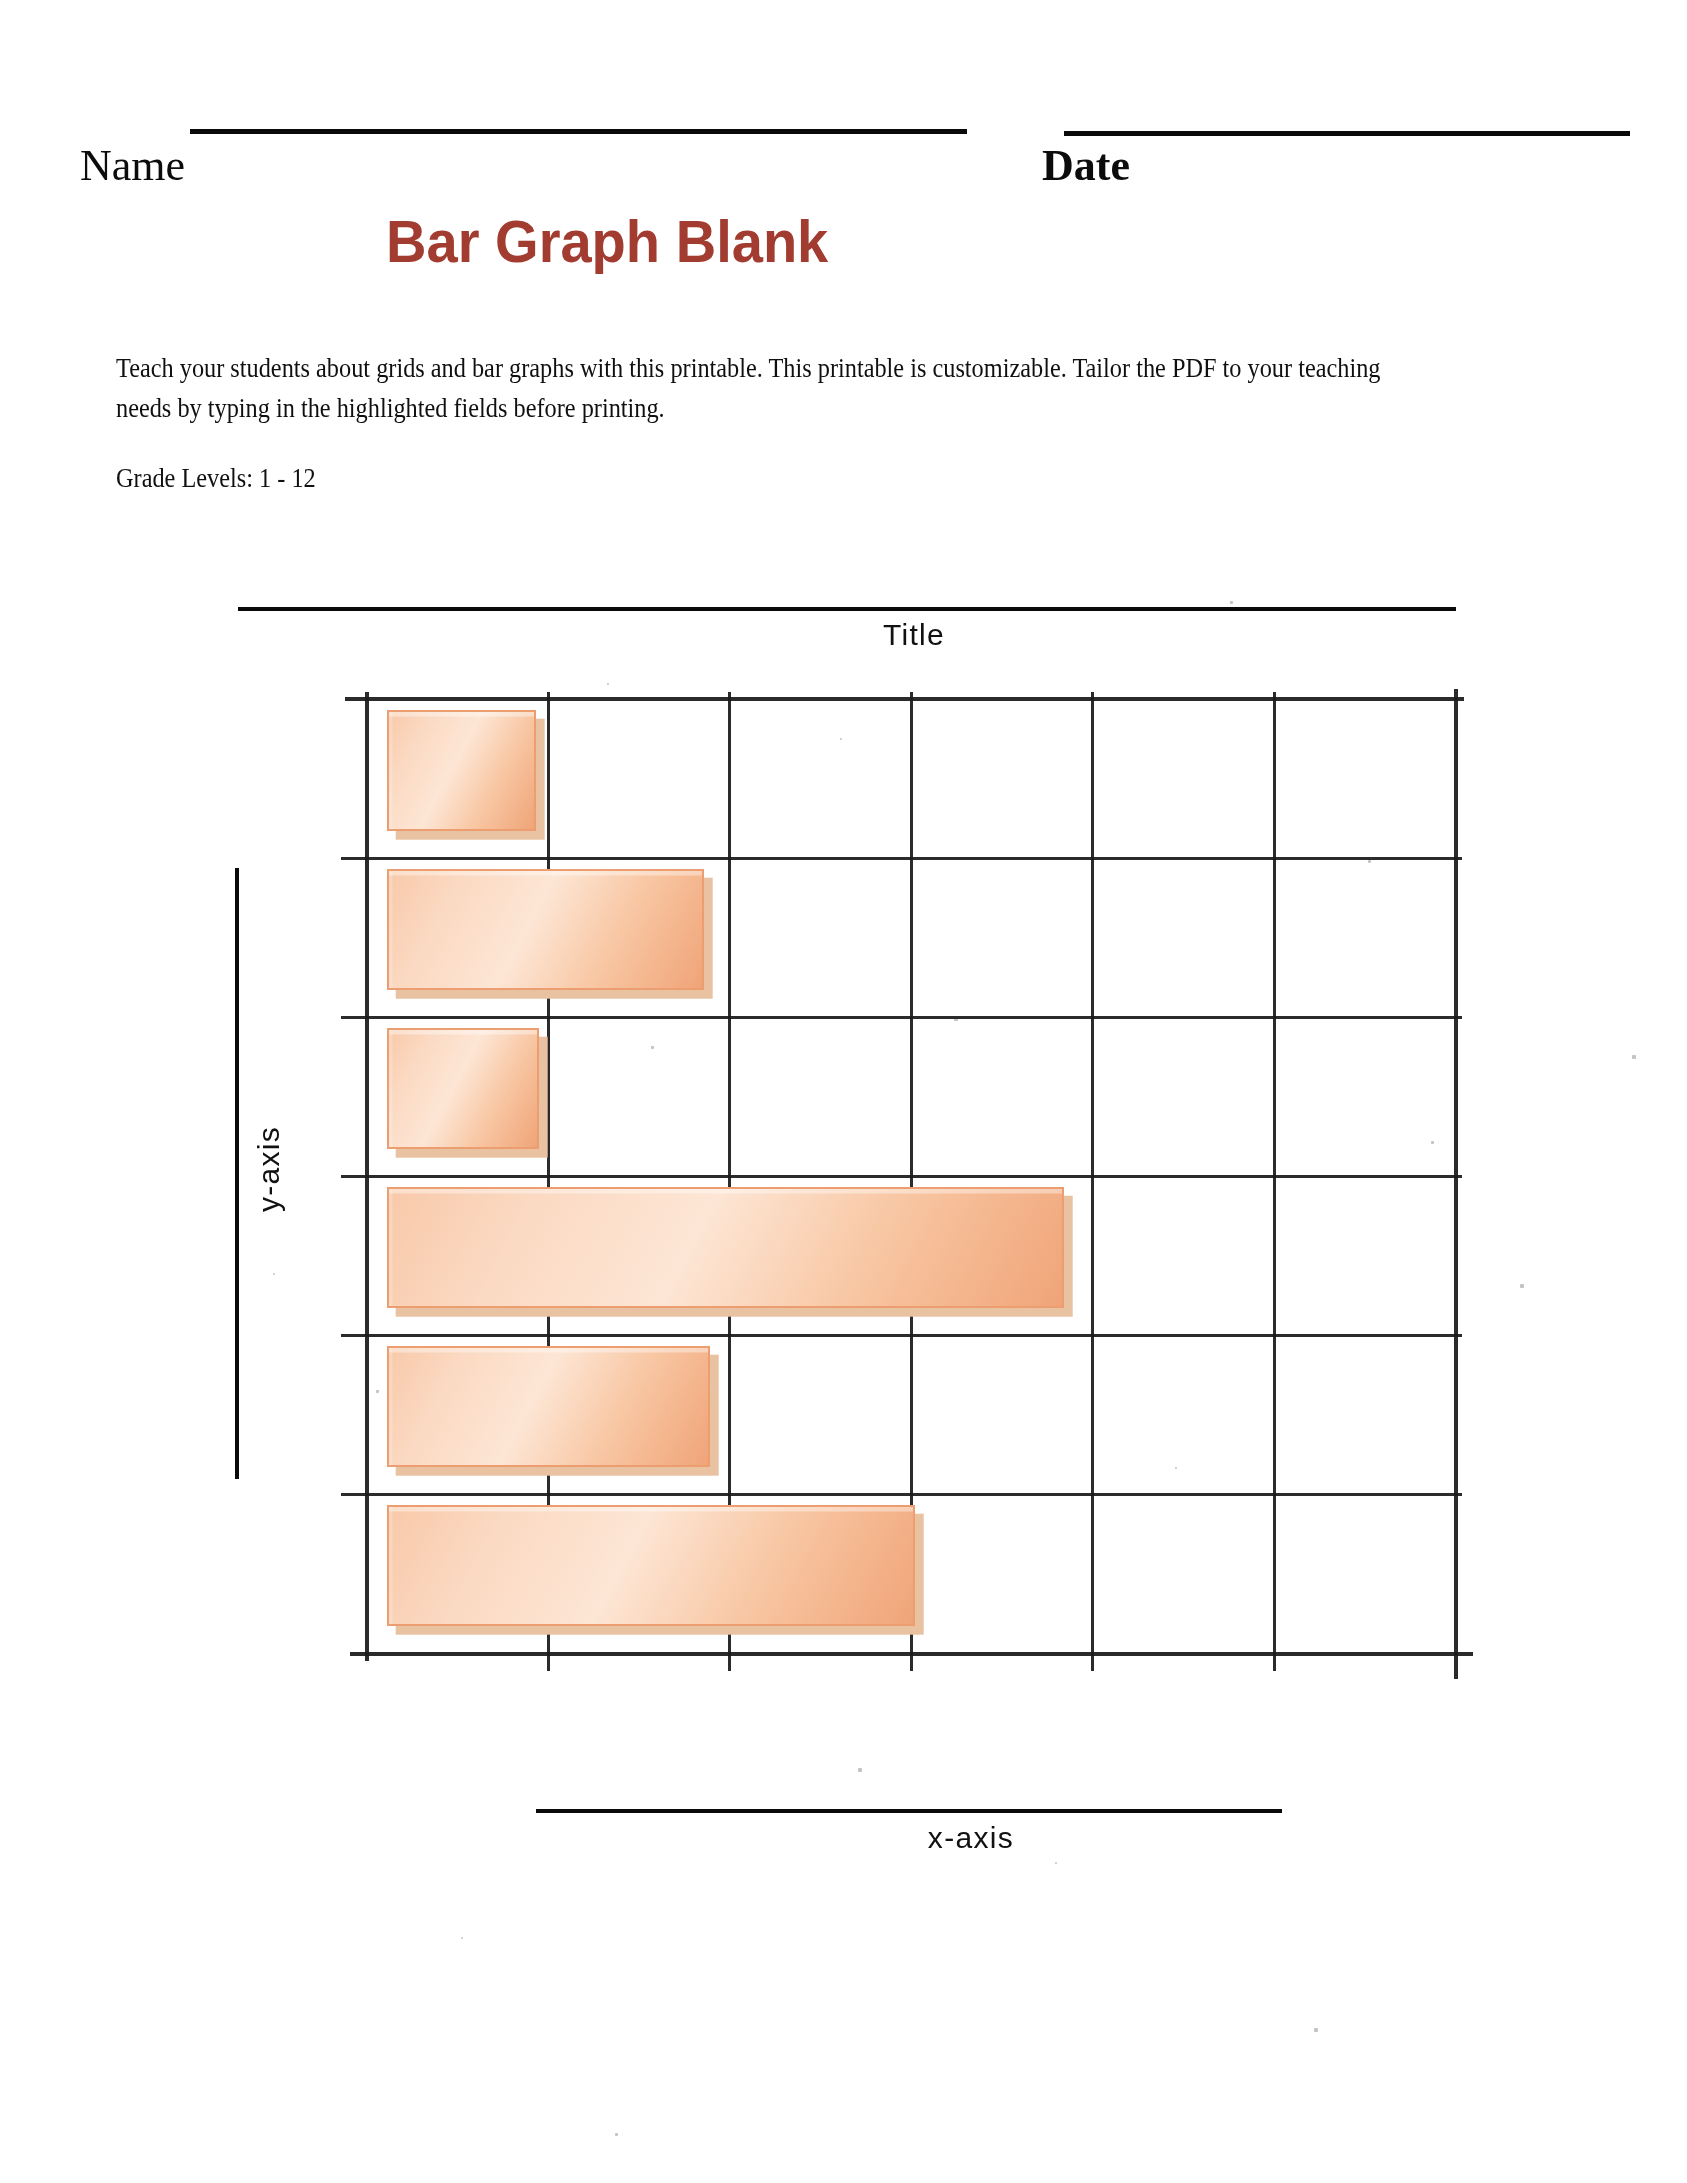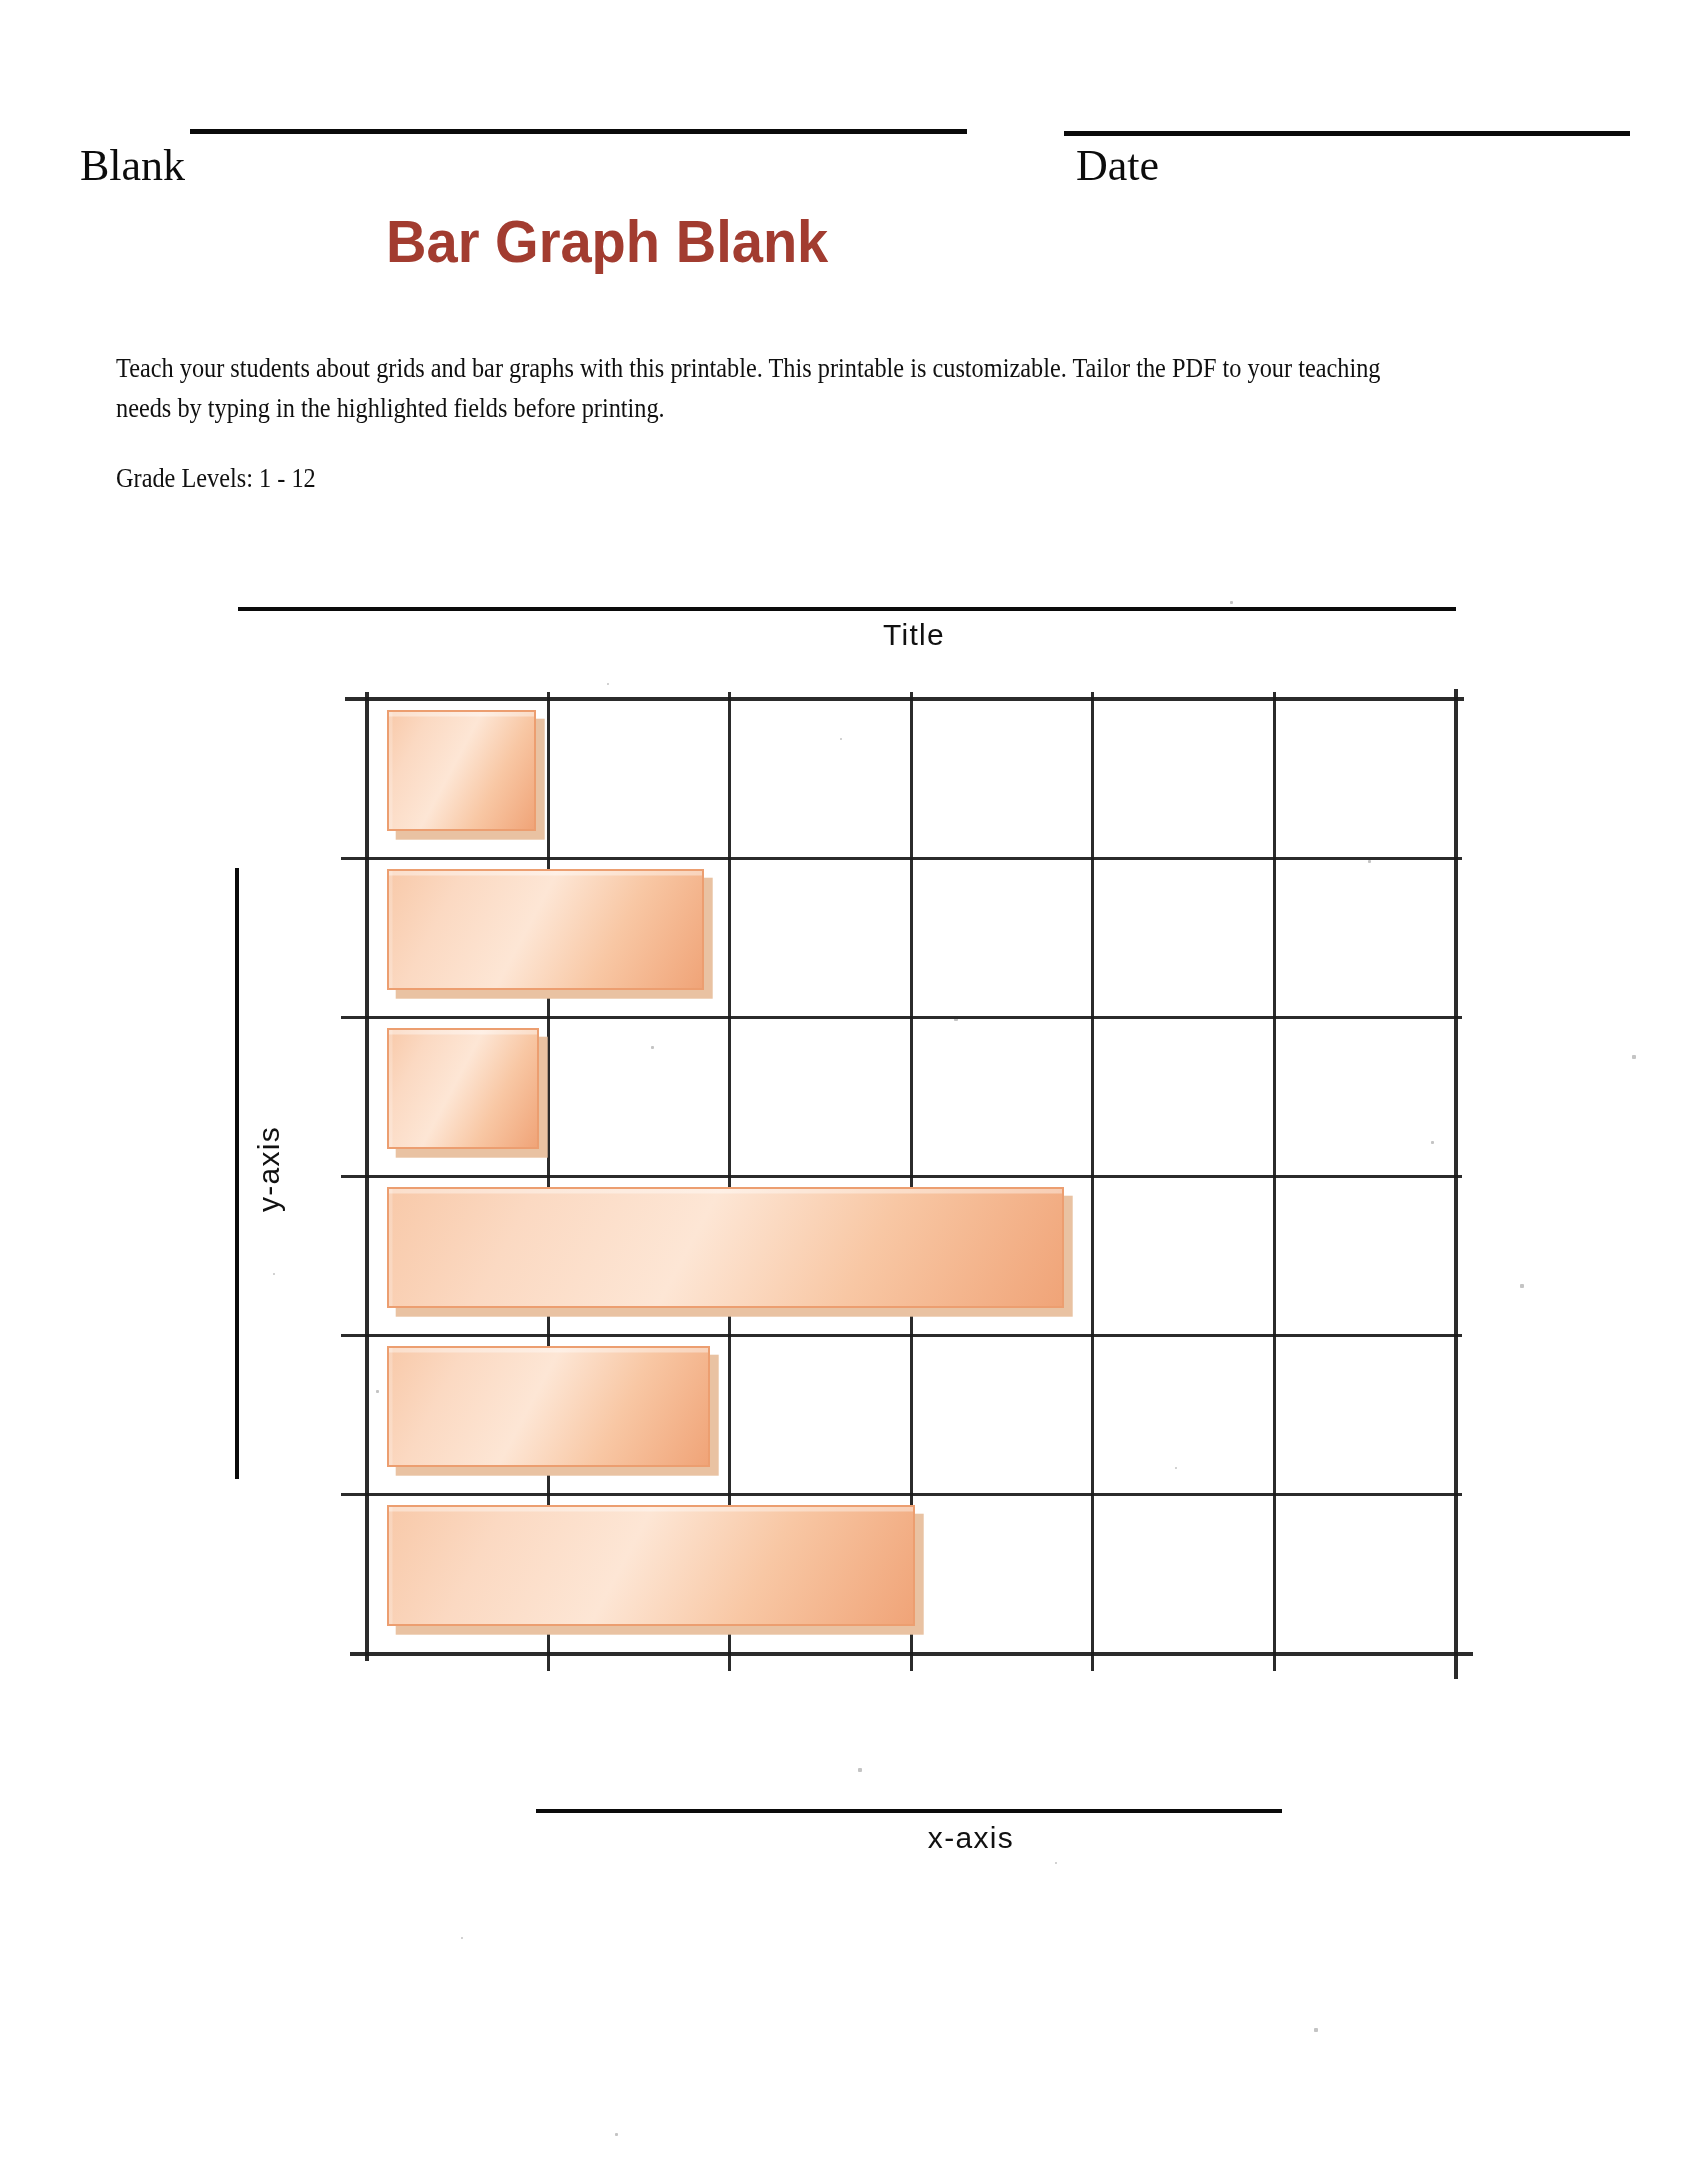--- a/index.html
+++ b/index.html
@@ -72,24 +72,24 @@
     z-index:2;
   }
   .speck{position:absolute;background:#2c2c2c;opacity:.28;border-radius:0.9px;}
 </style>
 </head>
 <body>
 
 <div class="page">
 
   <div class="rule" style="left:190px;top:129px;width:777px;height:5.2px;"></div>
-  <div class="serif-label" style="left:80px;top:142px;">Blank</div>
+  <div class="serif-label" style="left:80px;top:142px;">Name</div>
 
   <div class="rule" style="left:1064px;top:131px;width:566px;height:5.2px;"></div>
-  <div class="serif-label" style="left:1076px;top:142px;">Date</div>
+  <div class="serif-label" style="left:1042px;top:142px;font-weight:bold;">Date</div>
 
   <div class="heading" style="left:386px;top:212px;">Bar Graph Blank</div>
 
   <div class="desc" style="left:116px;top:348px;">
     <div>Teach your students about grids and bar graphs with this printable. This printable is customizable. Tailor the PDF to your teaching</div>
     <div>needs by typing in the highlighted fields before printing.</div>
   </div>
 
   <div class="grade" style="left:116px;top:461px;">Grade Levels: 1 - 12</div>
 

